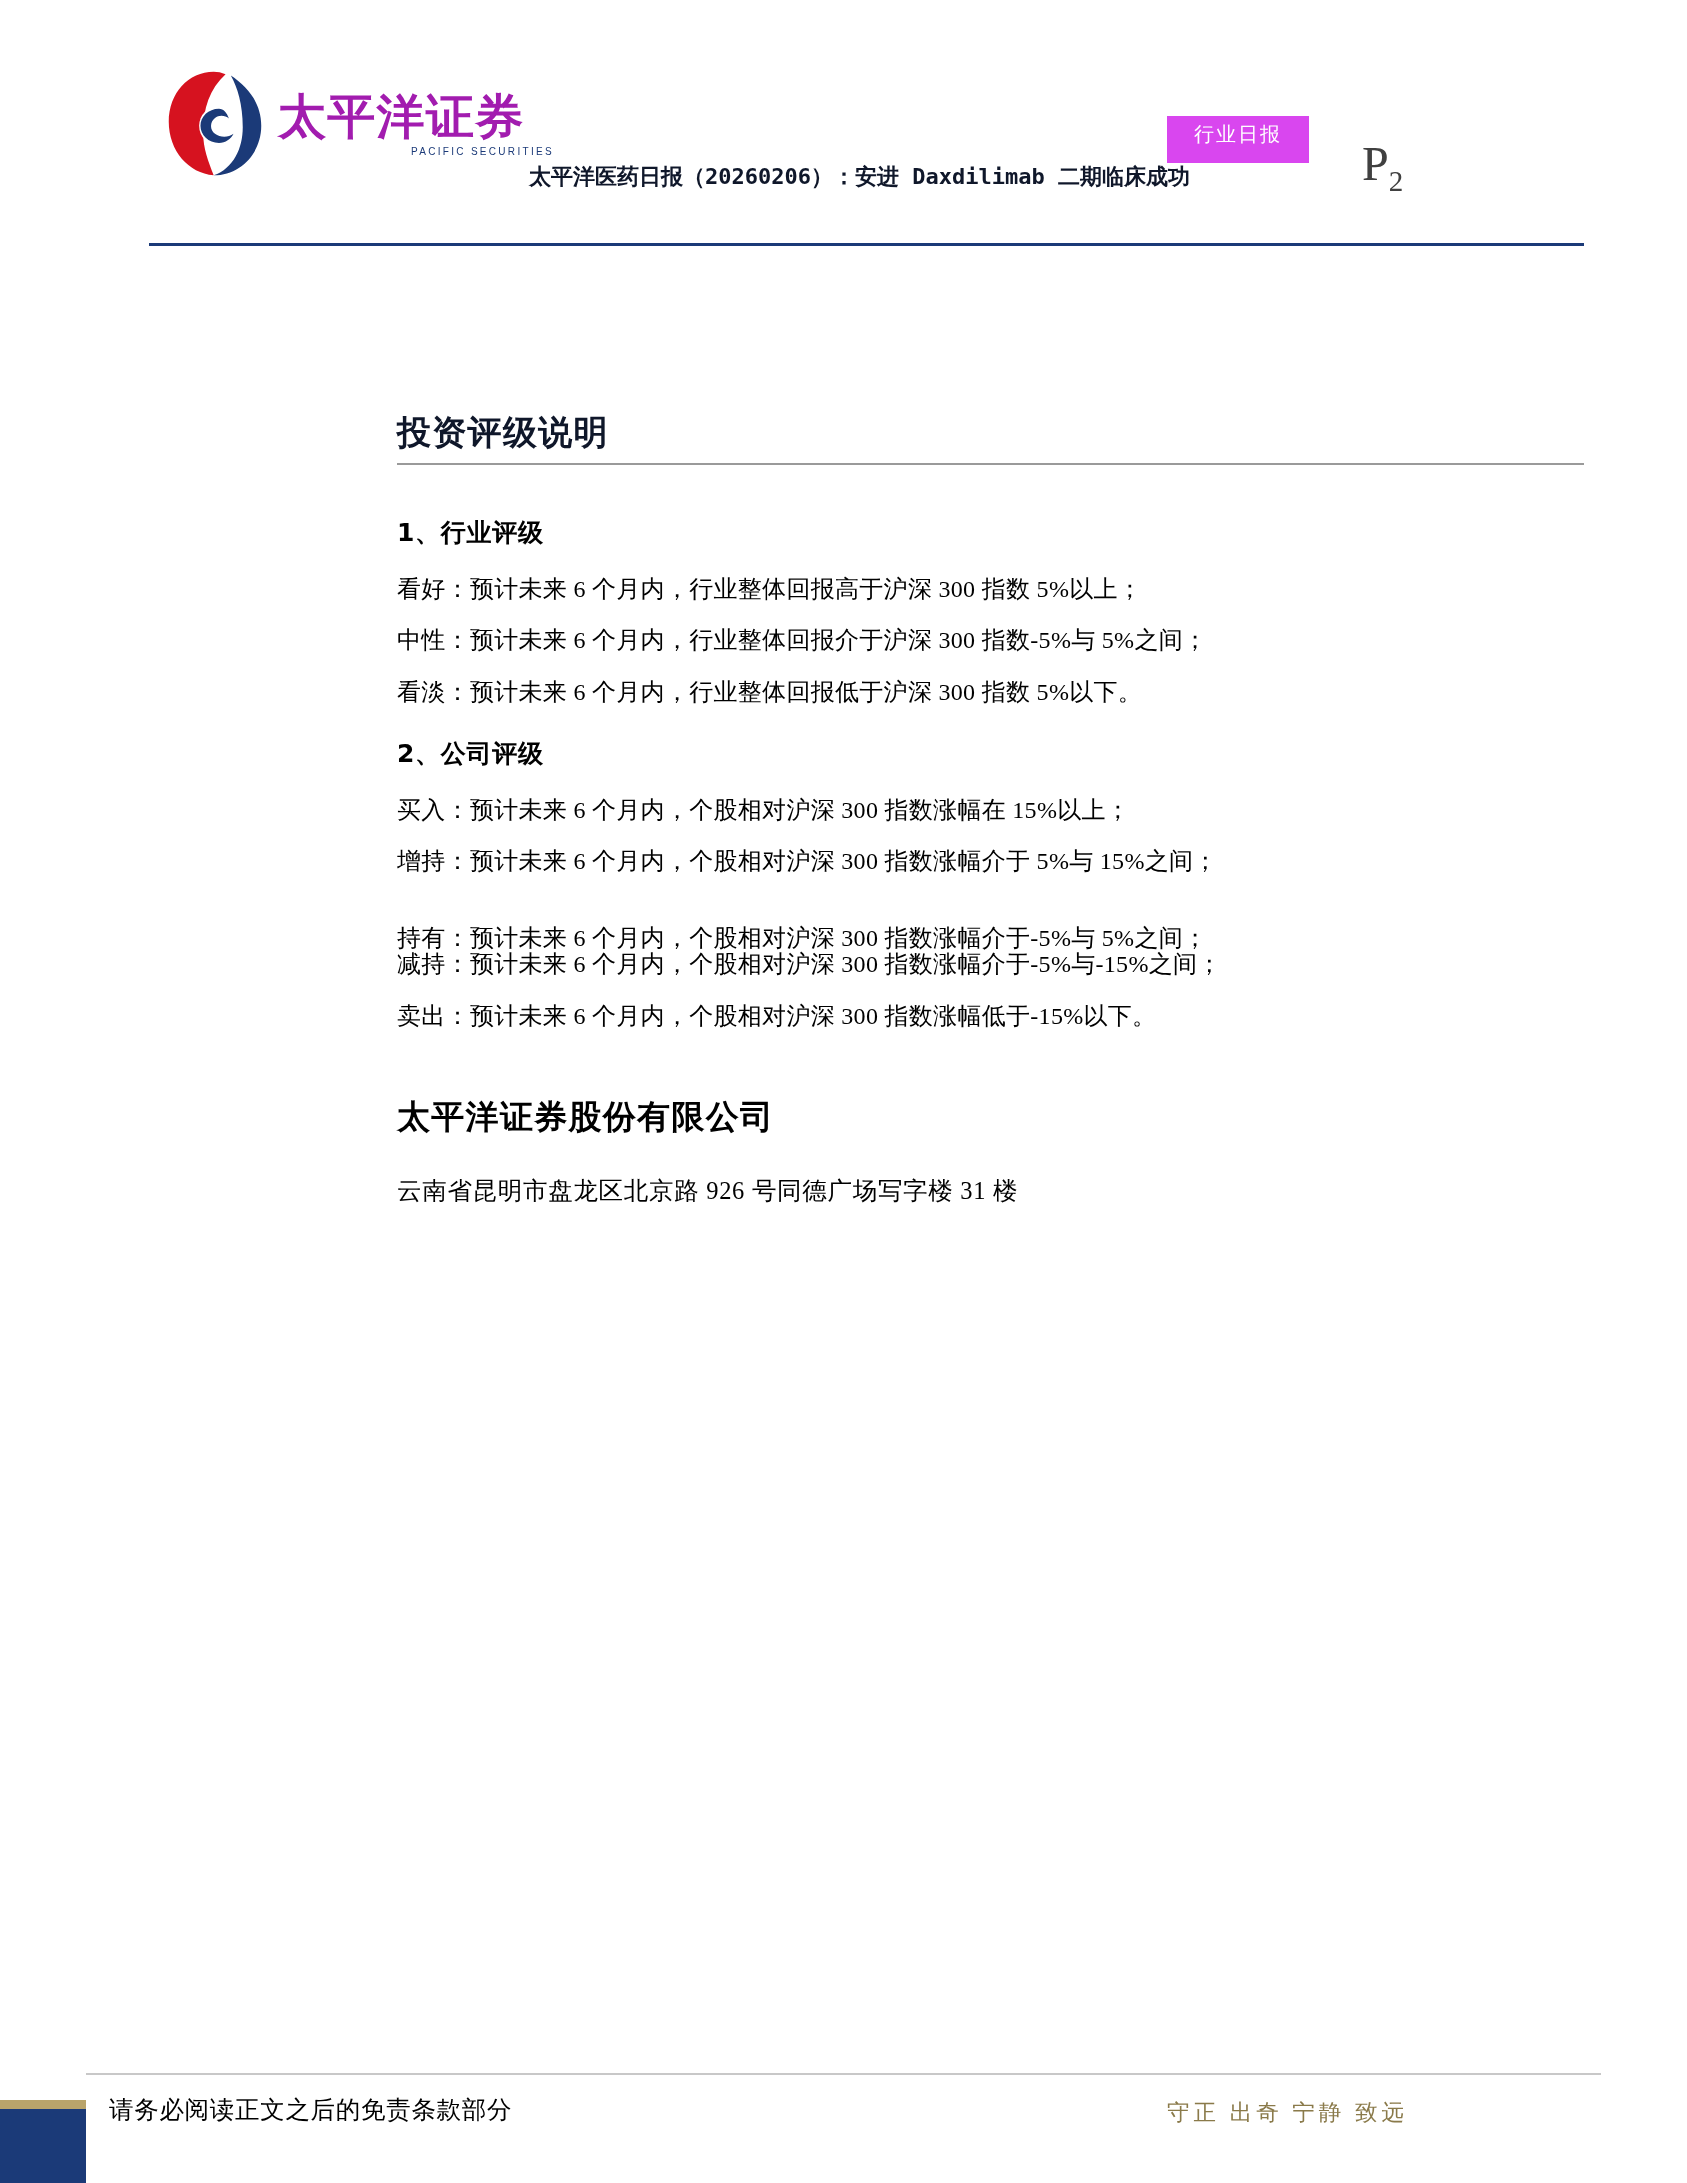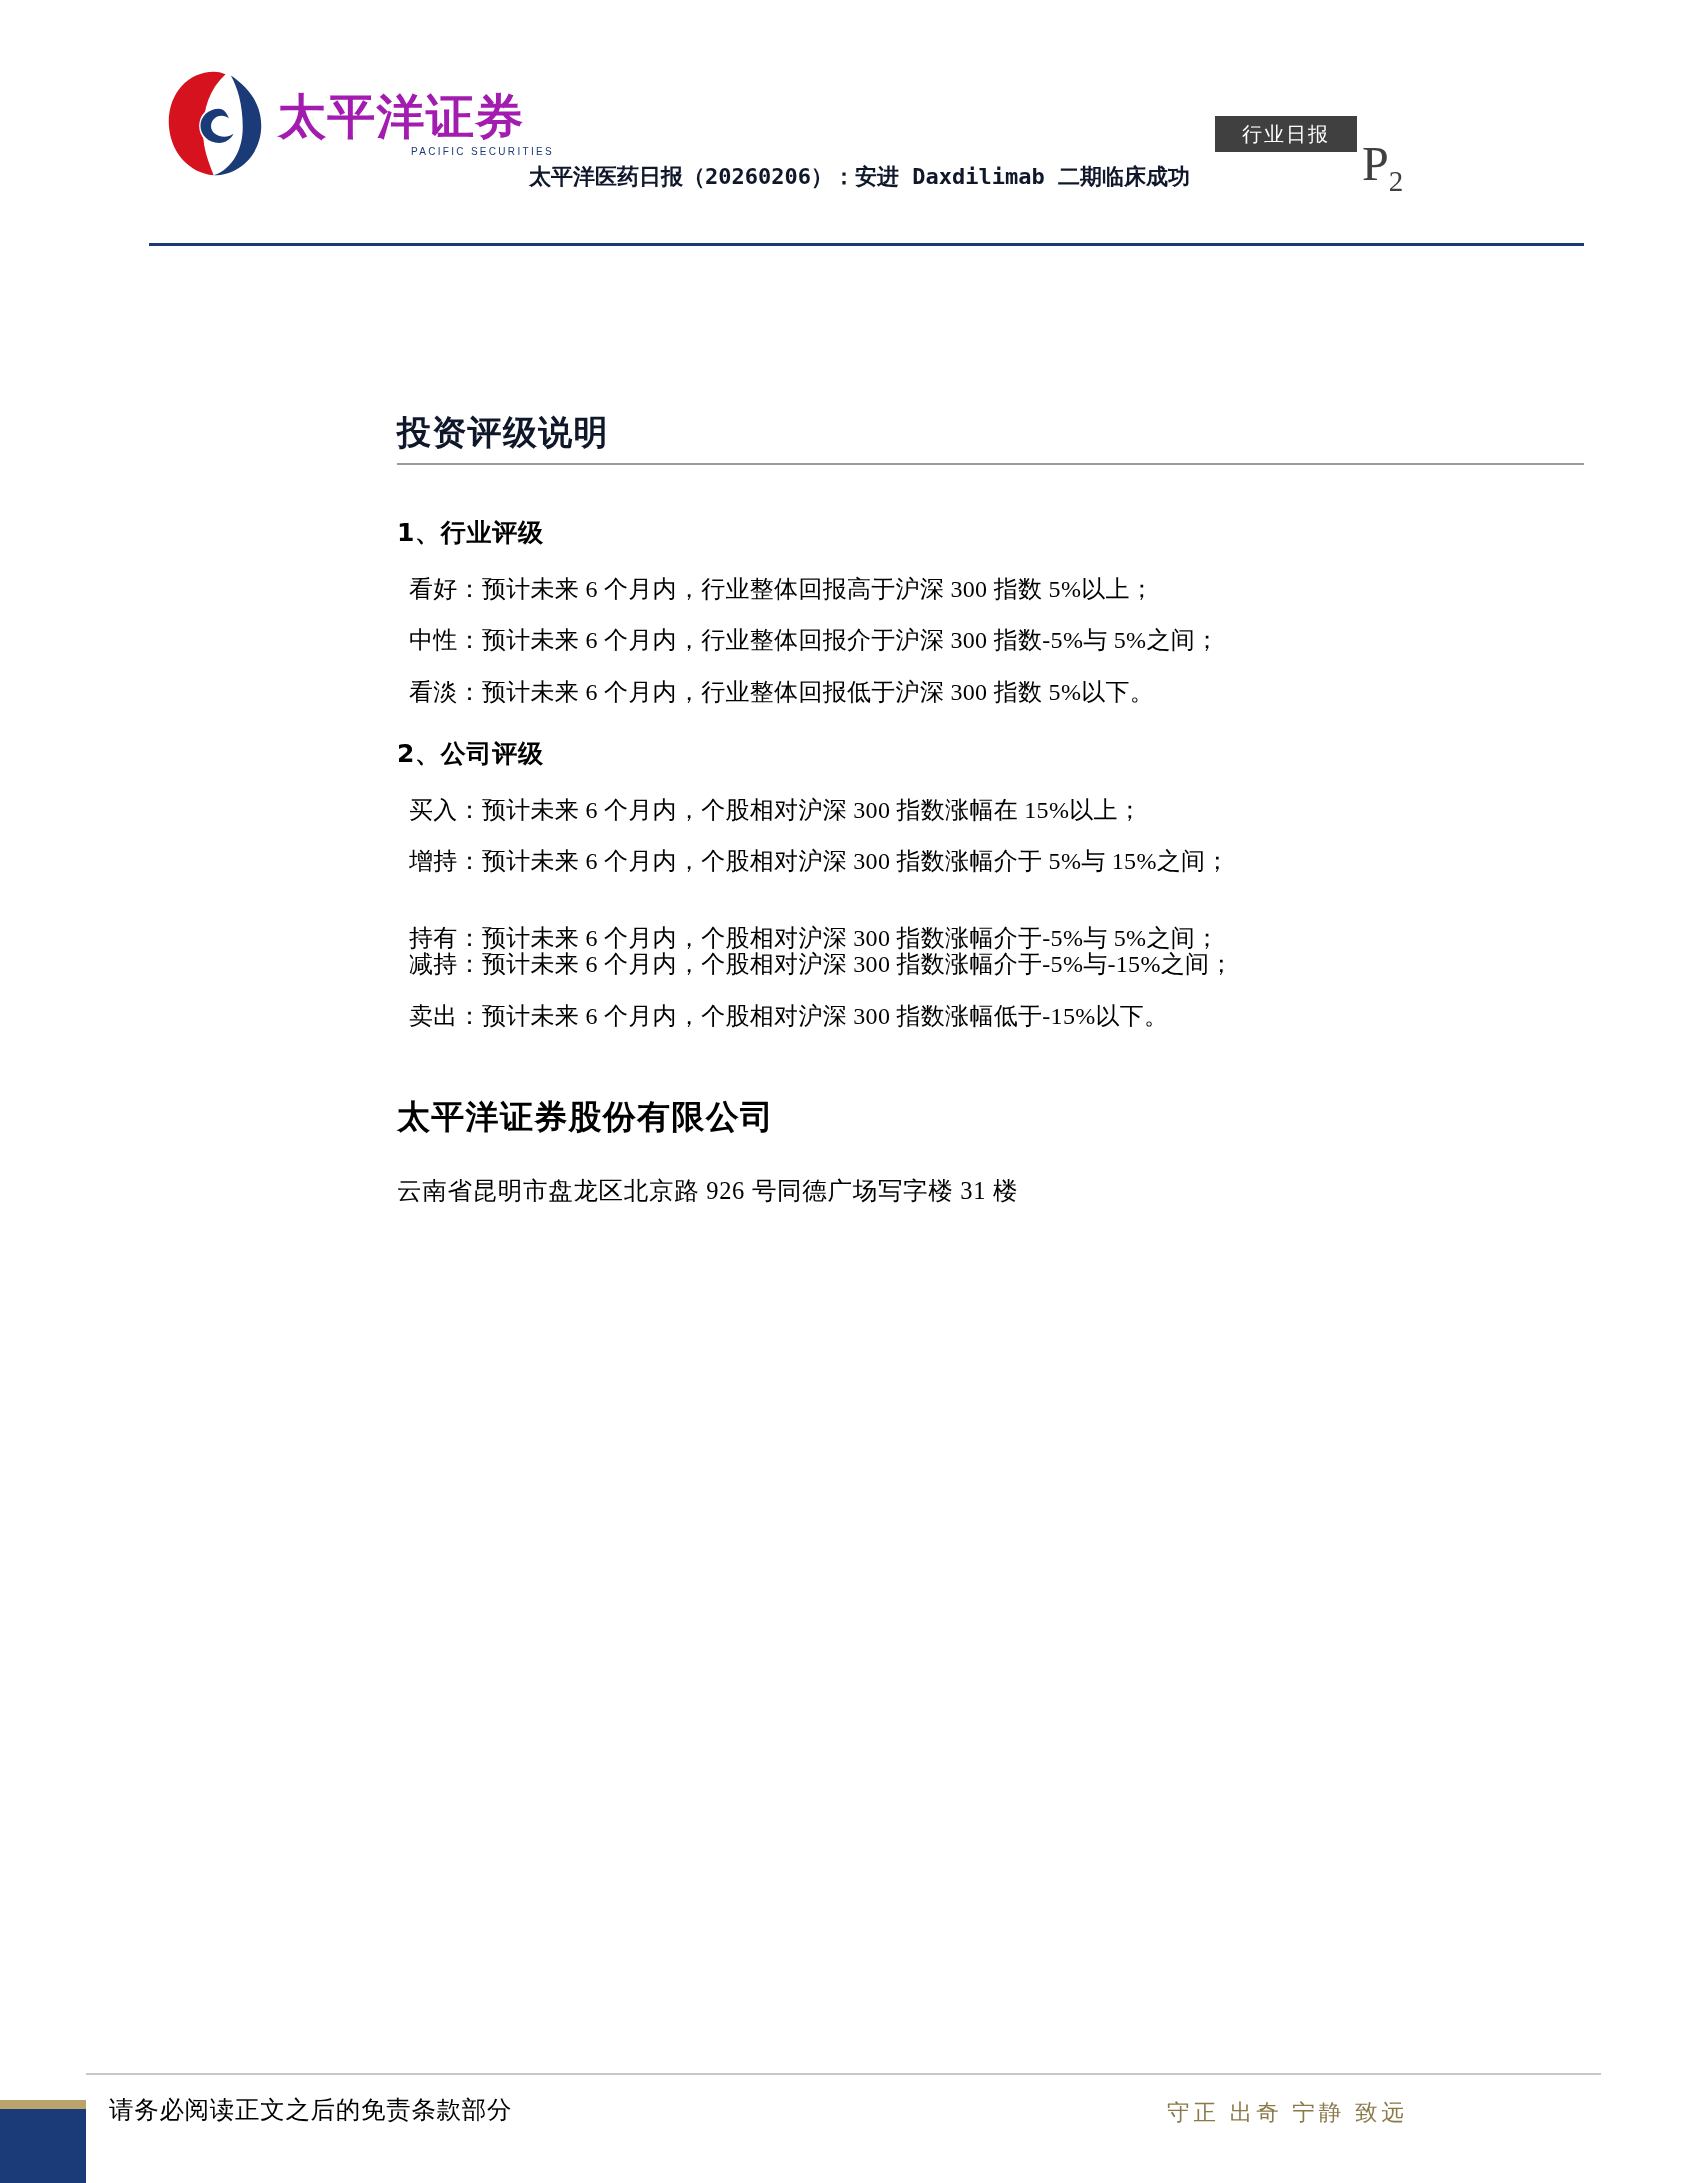--- a/index.html
+++ b/index.html
@@ -58,30 +58,29 @@
     letter-spacing: 2.3px;
     color: #1b3a78;
     white-space: nowrap;
   }
 
   .badge-industry {
     position: absolute;
     left: 1167px;
     top: 116px;
     width: 142px;
-    height: 36px;
-    background: #404040;
+    height: 47px;
+    background: #d946ef;
     color: #ffffff;
     font-family: "DejaVu Sans", sans-serif;
     font-size: 20px;
     letter-spacing: 2px;
     text-align: center;
     line-height: 36px;
     white-space: nowrap;
-    margin-left: 48px;
   }
 
   .doc-title {
     position: absolute;
     left: 529px;
     top: 162px;
     font-family: "DejaVu Sans Mono", monospace;
     font-size: 22px;
     font-weight: bold;
     letter-spacing: 0px;
@@ -150,21 +149,20 @@
     white-space: nowrap;
   }
 
   .para {
     position: absolute;
     left: 397px;
     font-family: "Liberation Serif", serif;
     font-size: 24px;
     letter-spacing: 0.3px;
     white-space: nowrap;
-    margin-left: 12px;
   }
 
   .company-name {
     position: absolute;
     left: 397px;
     top: 1095px;
     font-family: "DejaVu Sans", sans-serif;
     font-weight: bold;
     font-size: 33px;
     letter-spacing: 1.3px;

